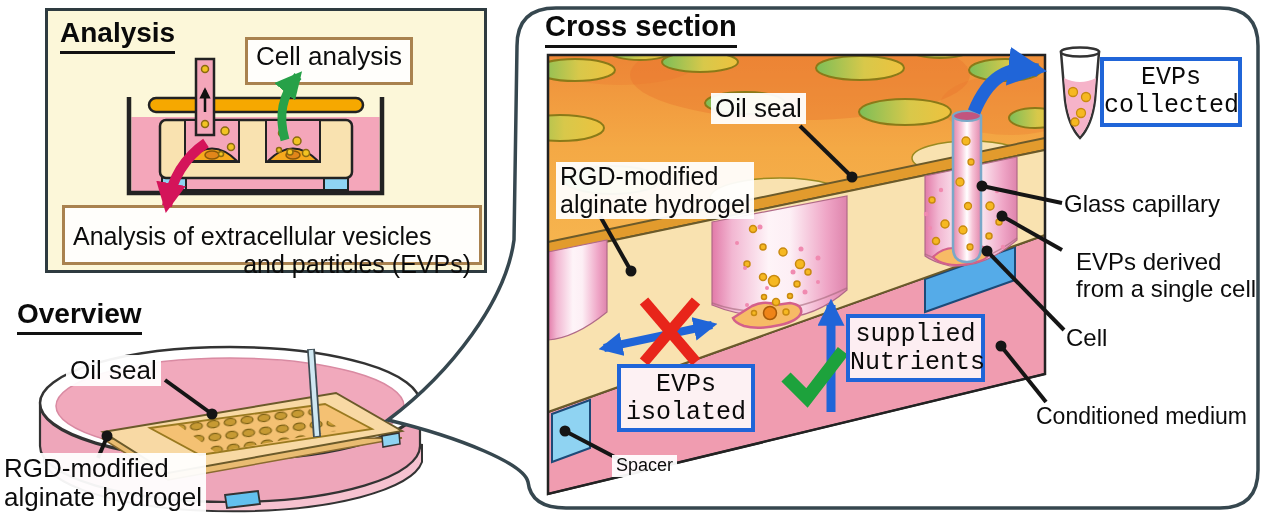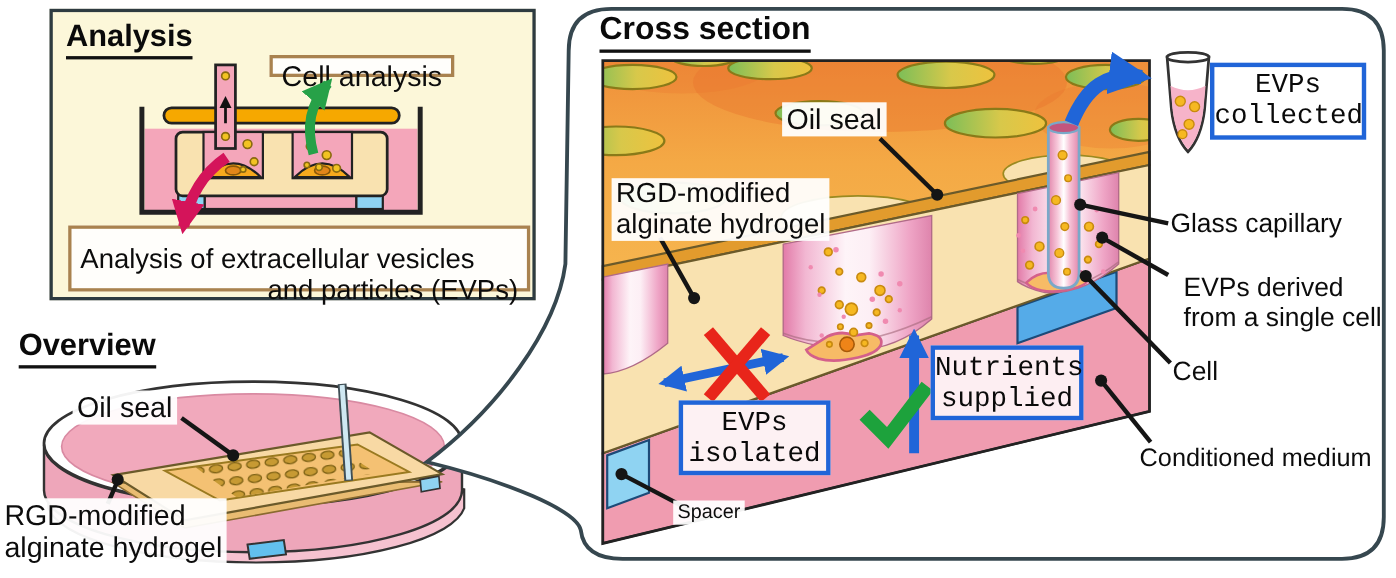--- a/index.html
+++ b/index.html
@@ -55,21 +55,21 @@
 
   <svg class="abs" style="left:0;top:0;" width="1269" height="525" viewBox="0 0 1269 525">
     <path d="M 556 8 H 1220 Q 1258 8 1258 46 V 470 Q 1258 508 1220 508 H 566 Q 531 508 528 482
              C 524 464 462 438 388 420 C 452 372 506 300 514 240 L 517 46 Q 517 8 556 8 Z" fill="#ffffff" stroke="#36474f" stroke-width="3.5"></path>
   </svg>
 
   <div id="analysis-panel">
     <div class="abs title" style="left:12px;top:6px;">
       <span class="underline">Analysis</span>
     </div>
-    <div class="brownbox" style="left:197px;top:39px;width:168px;height:20px;text-align:center;font-size:26px;line-height:32px;">
+    <div class="brownbox" style="left:197px;top:26px;width:168px;height:48px;text-align:center;font-size:26px;line-height:32px;">
       <span>Cell analysis</span>
     </div>
     <div class="brownbox" style="left:14px;top:194px;width:420px;height:60px;font-size:25px;line-height:28px;padding:2px 8px;">
       <div style="text-align:left;margin-top:12px;">Analysis of extracellular vesicles</div>
       <div style="text-align:right;">and particles (EVPs)</div>
     </div>
 
     <svg class="abs" style="left:0;top:0;" width="436" height="259" viewBox="48 11 436 259">
       <defs>
         <marker id="mG" orient="auto" markerWidth="3" markerHeight="3" refX="2.3" refY="1.5">
@@ -327,20 +327,20 @@
     <span>Cell</span>
   </div>
   <div class="lbl" style="left:1036px;top:404px;font-size:23px;">
     <span>Conditioned medium</span>
   </div>
   <div class="bluebox" style="left:617px;top:364px;width:138px;height:68px;background:#fdf1f3;">
     <div>EVPs</div>
     <div>isolated</div>
   </div>
   <div class="bluebox" style="left:846px;top:314px;width:139px;height:68px;background:#fdeef2;">
+    <div>supplied</div>
     <div>Nutrients</div>
-    <div>supplied</div>
   </div>
   <div class="lbl whitebg" style="left:612px;top:455px;font-size:18px;">
     <span>Spacer</span>
   </div>
 
 </div>
 
 </body></html>

